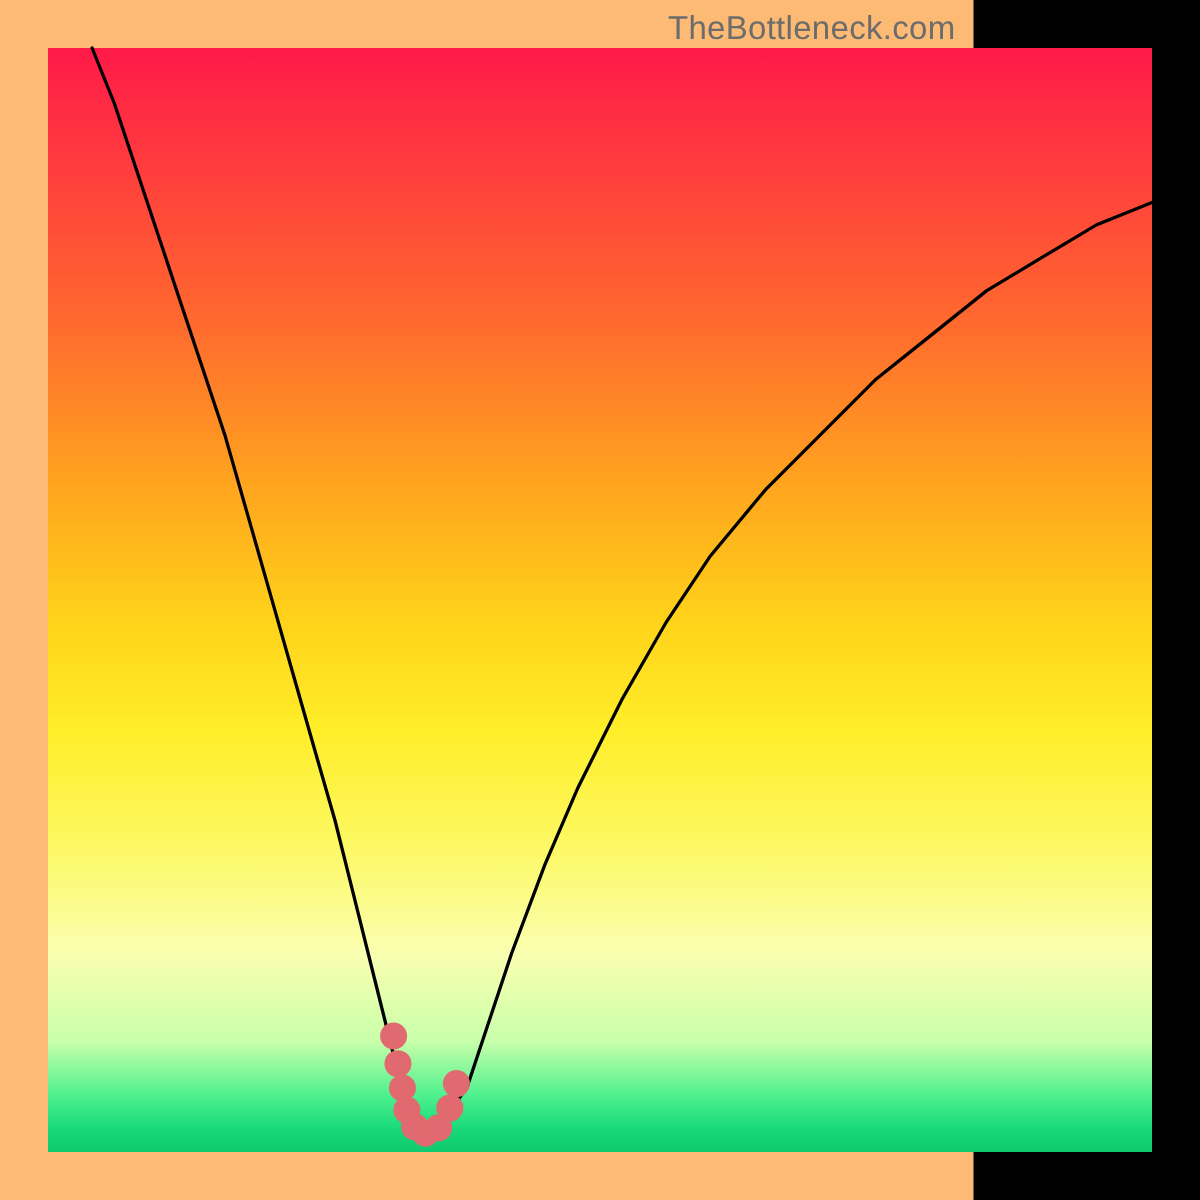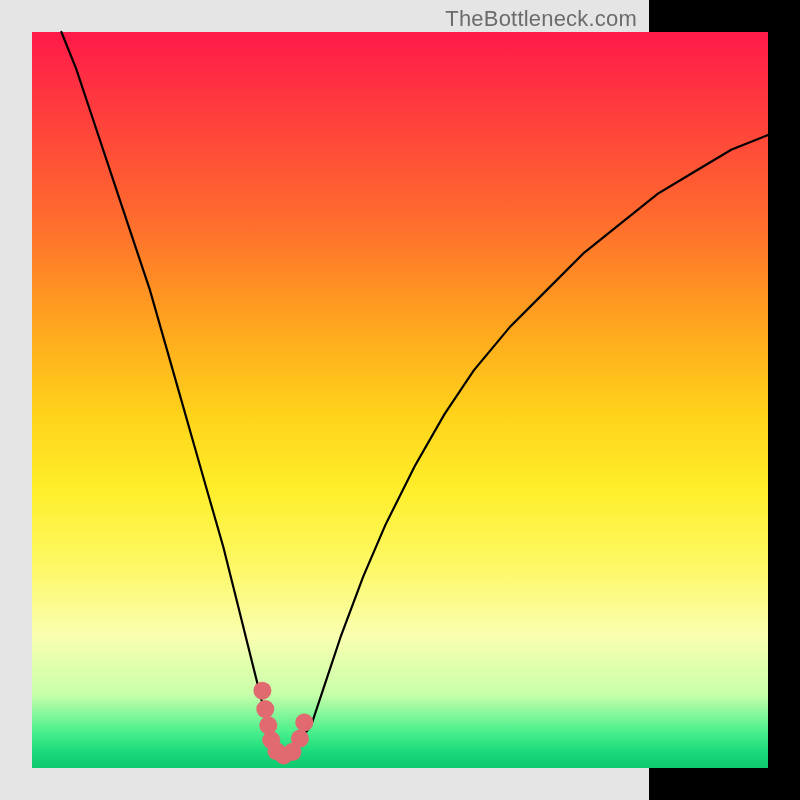--- a/index.html
+++ b/index.html
@@ -10,21 +10,21 @@
     background: #000;
     overflow: hidden;
     font-family: Arial, Helvetica, sans-serif;
   }
   .frame {
     position: absolute;
     top: 0;
     left: 0;
     width: 649px;
     height: 800px;
-    background: #e5e5e5;
+    background: #fdba74;
   }
   .plot {
     position: absolute;
     top: 32px;
     left: 32px;
     width: 736px;
     height: 736px;
     background: linear-gradient(
       to bottom,
       #ff1a49 0%,

